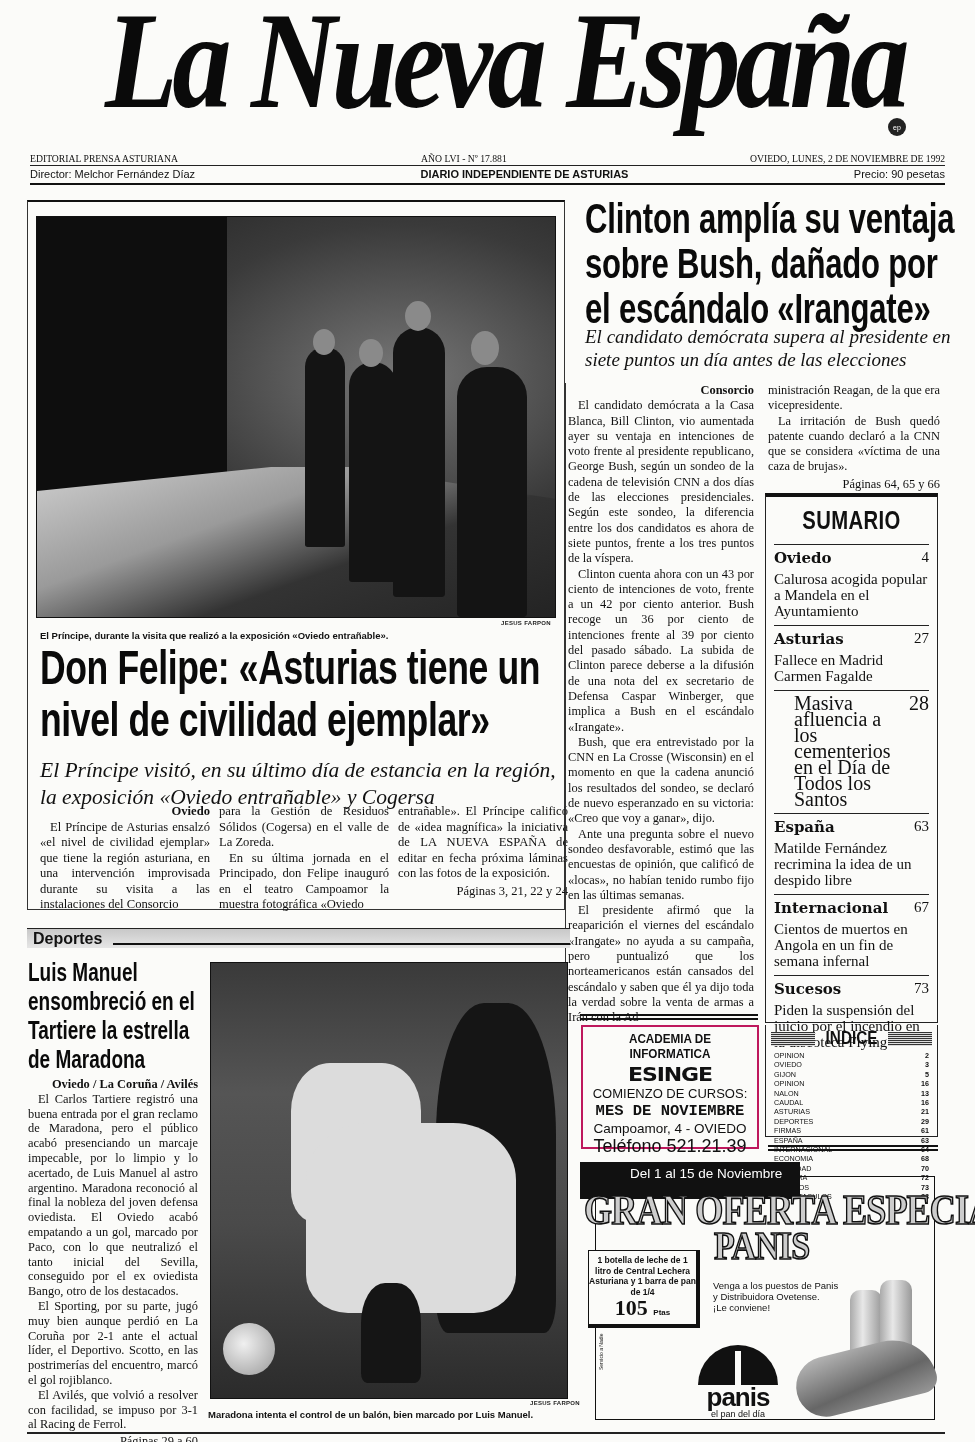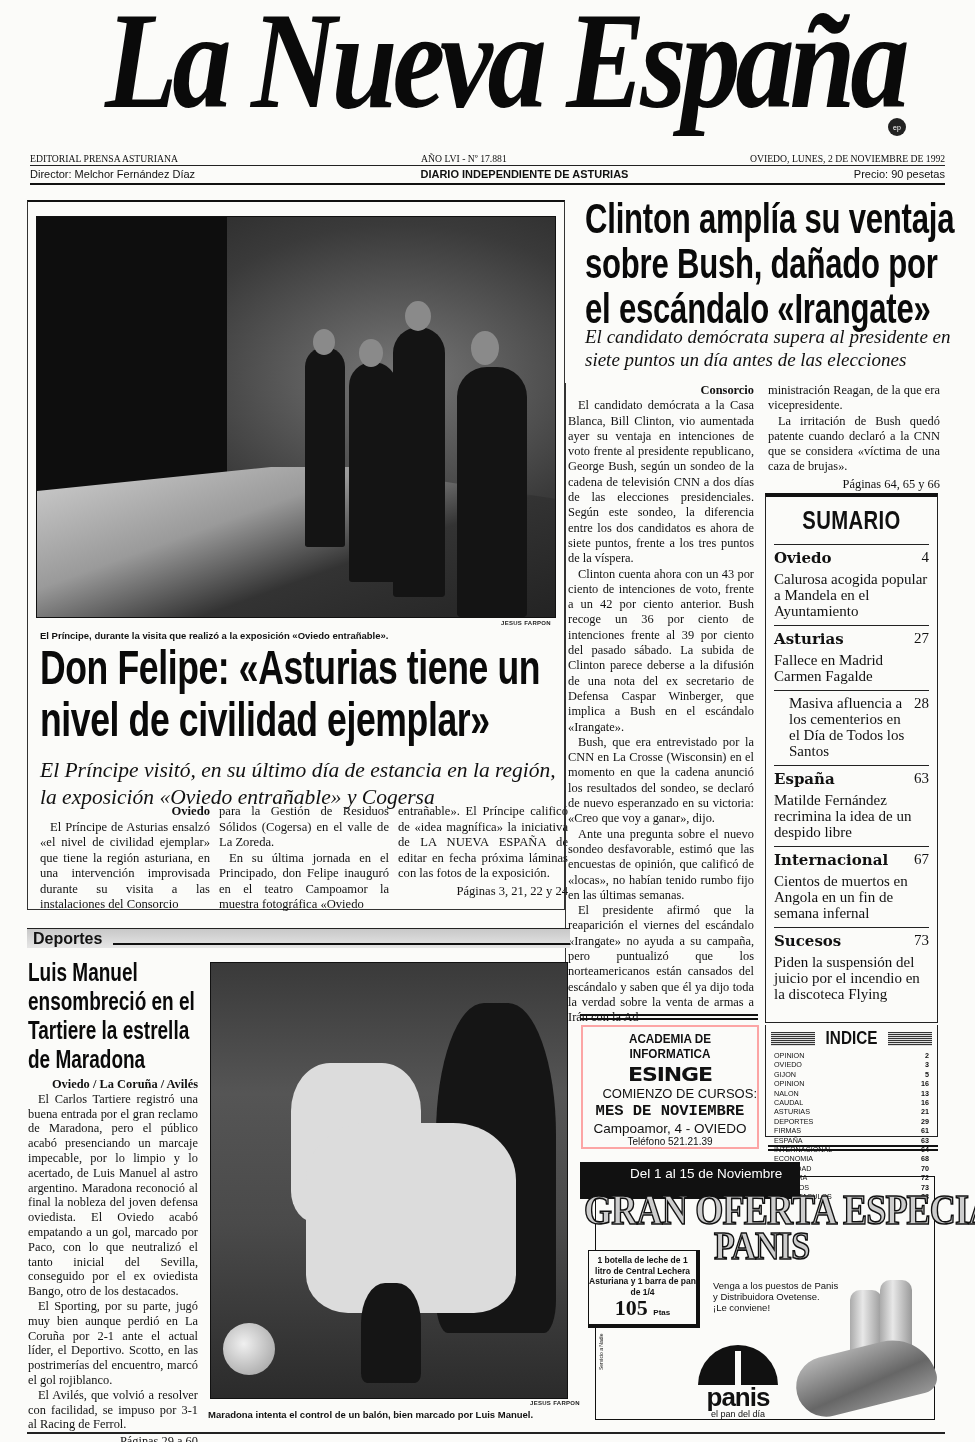--- a/index.html
+++ b/index.html
@@ -45,41 +45,41 @@
   .clinton-col1 { left: 568px; top: 383px; width: 186px; font-size: 12.4px; line-height: 15.3px; border-left: 1px solid #333; padding-left: 0; }
   .clinton-col2 { left: 768px; top: 383px; width: 172px; font-size: 12.4px; line-height: 15.3px; }
 
   
   .sumario { left: 765px; top: 493px; width: 173px; height: 530px; border: 1px solid #222; border-top: 4px solid #111; }
   .sumario-title { text-align: center; font-family: "Liberation Sans", sans-serif; font-weight: bold; font-size: 26px; transform: scaleX(0.78); margin-top: 8px; letter-spacing: 0.5px; }
   .sum-item { border-top: 1.5px solid #222; margin: 0 8px; padding: 4px 0 6px 0; }
   .sum-item .head { display: flex; justify-content: space-between; font-size: 15px; font-weight: bold; font-family: "DejaVu Serif", serif; }
   .sum-item .head .num { font-weight: normal; font-family: "Liberation Serif", serif; }
   .sum-item .txt { font-size: 15px; line-height: 16px; margin-top: 4px; font-family: "Liberation Serif", serif; }
-  .sum-item .row { display: flex; justify-content: flex-end; font-size: 15px; line-height: 16px; }
+  .sum-item .row { display: flex; justify-content: flex-start; font-size: 20px; line-height: 16px; margin-left: 20px; }
 
   
   .indice { left: 765px; top: 1025px; width: 173px; height: 112px; border: 1px solid #222; border-top: none; }
   .indice-title { display: flex; align-items: center; justify-content: center; gap: 6px; margin-top: 3px; }
   .indice-title .bars { width: 44px; height: 14px; background: repeating-linear-gradient(#333 0 1px, #ddd 1px 2px); }
   .indice-title span { font-family: "Liberation Sans", sans-serif; font-weight: bold; font-size: 18px; transform: scaleX(0.85); }
   .indice-grid { display: grid; grid-template-columns: 1fr; column-gap: 6px; padding: 2px 8px; font-family: "Liberation Sans", sans-serif; font-size: 7.2px; line-height: 9.4px; }
   .idx { display: flex; justify-content: space-between; }
   .idx .n { font-weight: bold; }
   .double-rule { left: 768px; top: 1145px; width: 170px; height: 6px; border-top: 2px solid #111; border-bottom: 2px solid #111; }
 
   
   .academia-rule { left: 580px; top: 1014px; width: 178px; height: 6px; border-top: 2px solid #111; border-bottom: 2px solid #111; }
-  .academia { left: 581px; top: 1025px; width: 178px; height: 124px; border: 2px solid #fca5a5; text-align: center; font-family: "Liberation Sans", sans-serif; }
+  .academia { left: 581px; top: 1025px; width: 178px; height: 124px; border: 2px solid #be185d; text-align: center; font-family: "Liberation Sans", sans-serif; }
   .academia .t1 { font-weight: bold; font-size: 13px; margin-top: 4px; transform: scaleX(0.9); }
   .academia .logo { font-weight: bold; font-size: 20px; letter-spacing: -1px; margin-top: 1px; font-family: "DejaVu Sans", sans-serif; transform: scaleX(1.1); }
-  .academia .t2 { font-size: 13px; text-align: right; }
+  .academia .t2 { font-size: 13px; }
   .academia .t3 { font-family: Liberation Mono, monospace; font-weight: bold; font-size: 15.5px; margin-top: 1px; }
   .academia .t4 { font-size: 13.5px; margin-top: 1px; }
-  .academia .t5 { font-size: 10px; }
+  .academia .t5 { font-size: 18px; }
 
   
   .panis { left: 580px; top: 1162px; width: 355px; height: 258px; }
   .panis-border { position: absolute; left: 15px; top: 14px; width: 340px; height: 244px; border: 1px solid #111; }
   .panis-banner { position: absolute; left: 0; top: 0; width: 220px; height: 37px; background: #111; color: #fff; font-family: "Liberation Sans", sans-serif; font-size: 13.5px; line-height: 24px; padding-left: 50px; }
   .panis-big { position: absolute; left: 4px; top: 26px; font-family: "Liberation Serif", serif; font-weight: bold; font-size: 43px; letter-spacing: -1px; transform: scaleX(0.84); transform-origin: left; white-space: nowrap; color: #ccc; -webkit-text-stroke: 1.6px #111; line-height: 44px; }
   .panis-big2 { position: absolute; left: 134px; top: 62px; font-family: "Liberation Serif", serif; font-weight: bold; font-size: 40px; letter-spacing: -1px; transform: scaleX(0.85); transform-origin: left; color: #ccc; -webkit-text-stroke: 1.6px #111; line-height: 44px; }
   .panis-offer { position: absolute; left: 8px; top: 88px; width: 112px; height: 78px; border: 1px solid #111; border-right: 4px solid #111; border-bottom: 4px solid #111; background: #fbfbf9; text-align: center; font-family: "Liberation Sans", sans-serif; font-size: 8.5px; line-height: 10.5px; font-weight: bold; padding-top: 4px; }
   .panis-offer .price { font-family: "Liberation Serif", serif; font-size: 22px; font-weight: bold; line-height: 22px; }
   .panis-offer .price small { font-family: "Liberation Sans", sans-serif; font-size: 8px; }

